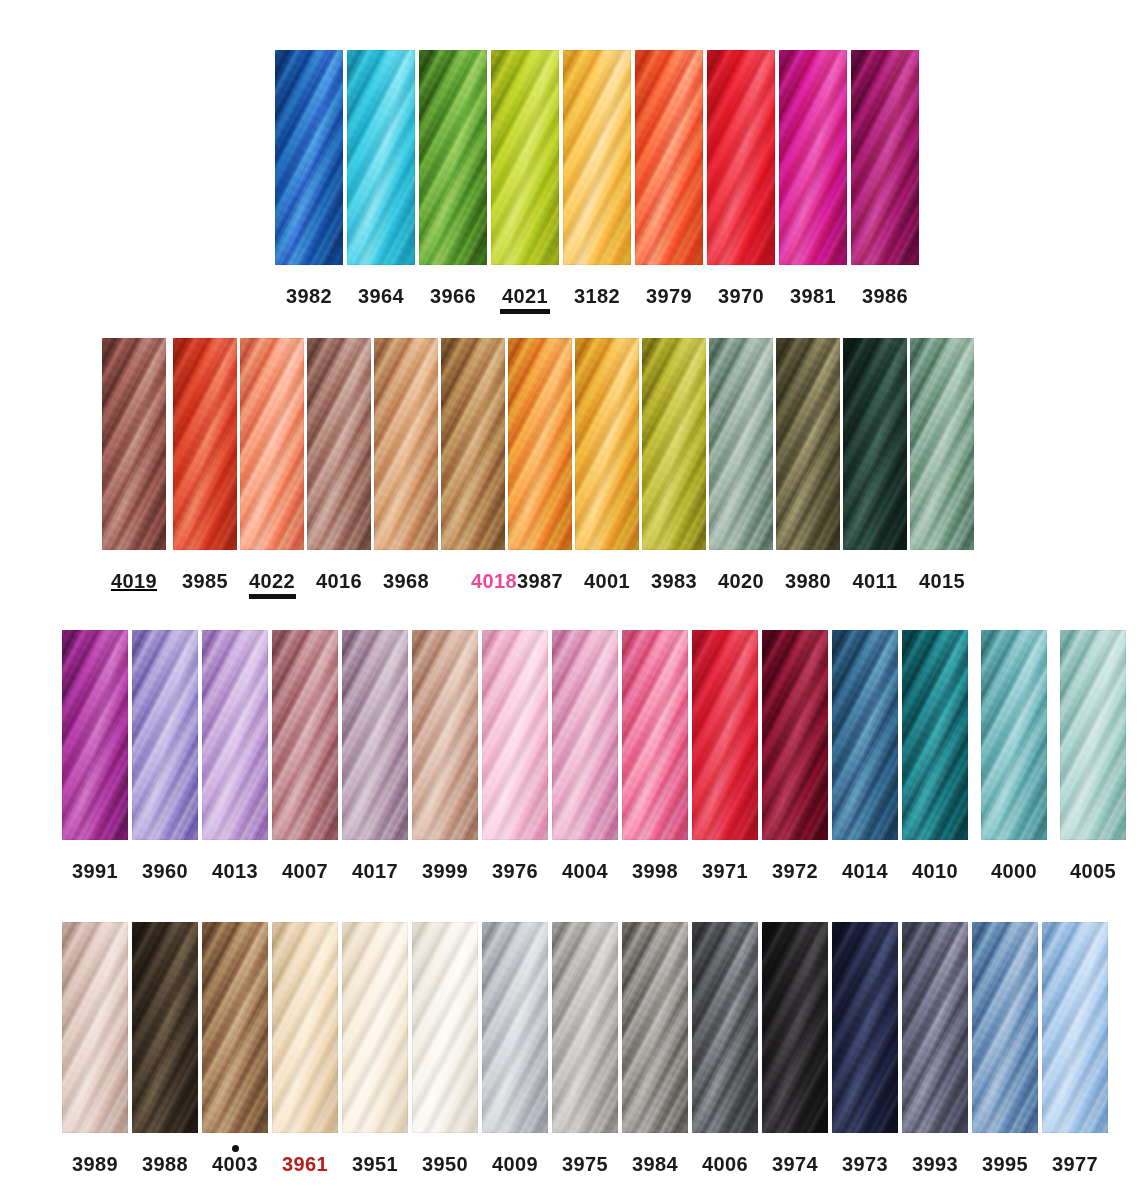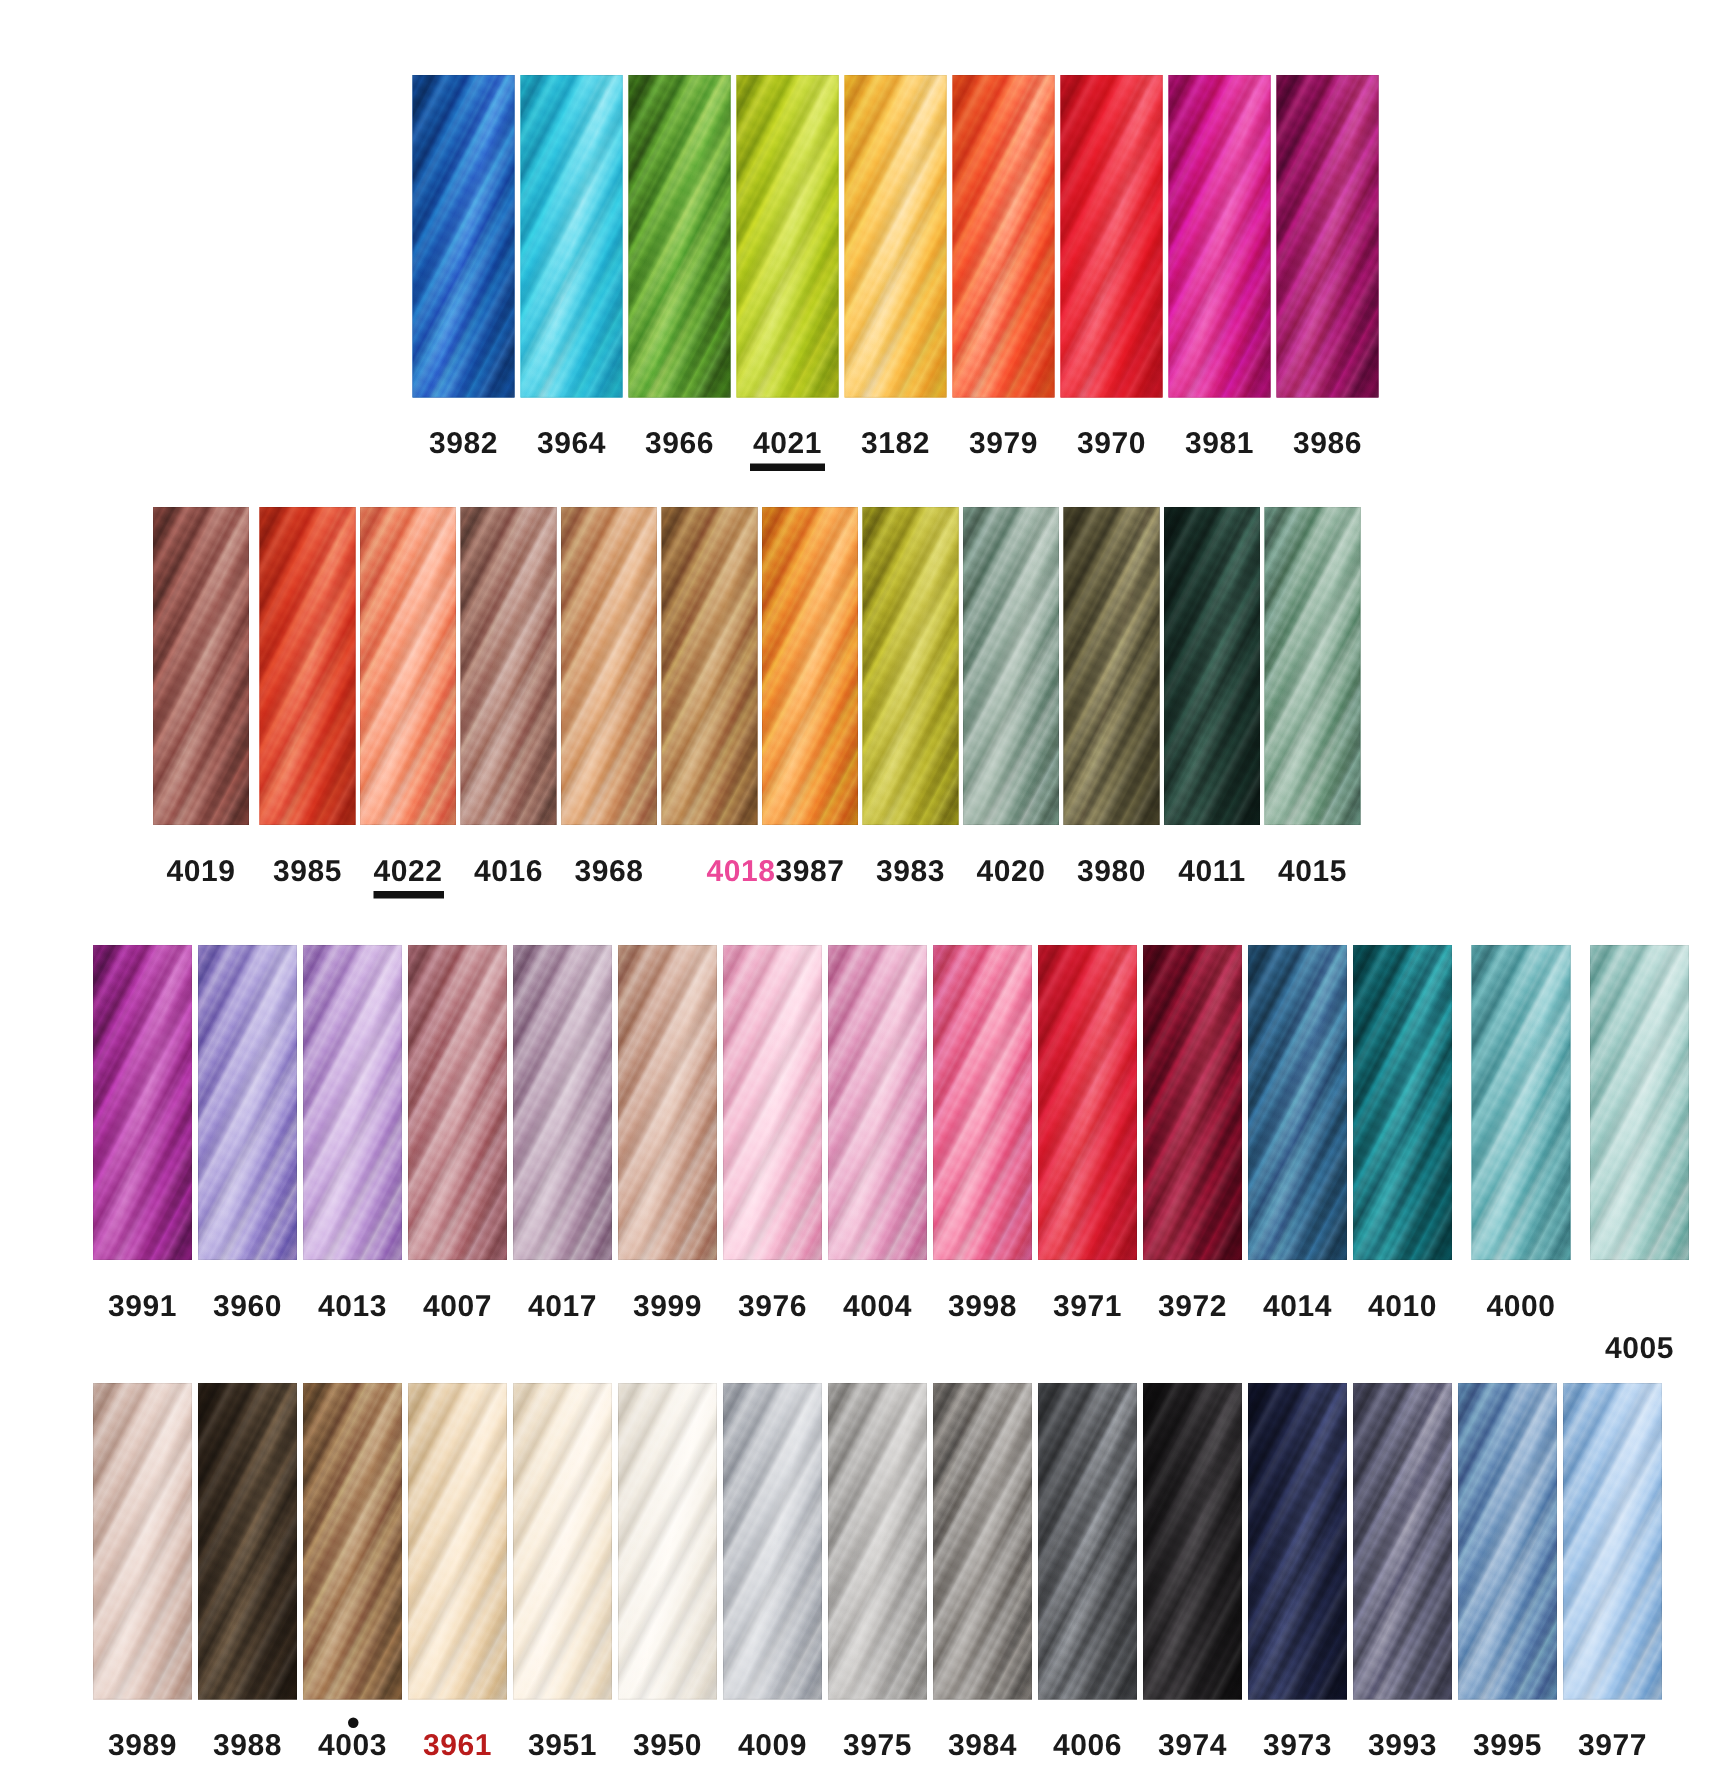--- a/index.html
+++ b/index.html
@@ -213,21 +213,21 @@
           <div class="yarn-tex2"></div>
         </div>
         <div class="label-wrap" style="margin-top: 12px;">
           <div class="marker-dot hidden" style="background: rgb(17, 17, 17);"></div>
           <div class="swatch-label" style="color: rgb(26, 26, 26);">3986</div>
           <div class="underline-bar hidden" style="background: rgb(17, 17, 17); width: 50px;"></div>
         </div>
       </div>
     </div>
     <div class="swatch-row" style="left: 98px; top: 338px; gap: 3px;">
-      <div class="swatch-cell" style="width: 72px;">
+      <div class="swatch-cell" style="width: 72px; text-decoration: underline;">
         <div class="swatch-chip" style="width: 64px; height: 212px; background-color: rgb(150, 86, 79); background-image: linear-gradient(102deg, rgb(106, 53, 47) 0%, rgb(150, 86, 79) 30%, rgb(181, 123, 114) 52%, rgb(150, 86, 79) 72%, rgb(106, 53, 47) 100%);">
           <div class="yarn-tex"></div>
           <div class="yarn-tex2"></div>
         </div>
         <div class="label-wrap" style="margin-top: 12px;">
           <div class="marker-dot hidden" style="background: rgb(17, 17, 17);"></div>
           <div class="swatch-label" style="color: rgb(26, 26, 26);">4019</div>
           <div class="underline-bar hidden" style="background: rgb(17, 17, 17); width: 47px;"></div>
         </div>
       </div>
@@ -291,20 +291,31 @@
           <div class="yarn-tex"></div>
           <div class="yarn-tex2"></div>
         </div>
         <div class="label-wrap" style="margin-top: 12px;">
           <div class="marker-dot hidden" style="background: rgb(17, 17, 17);"></div>
           <div class="swatch-label" style="color: rgb(26, 26, 26);">3987</div>
           <div class="underline-bar hidden" style="background: rgb(17, 17, 17); width: 47px;"></div>
         </div>
       </div>
       <div class="swatch-cell" style="width: 64px;">
+        <div class="swatch-chip" style="width: 64px; height: 212px; background-color: rgb(240, 173, 50); background-image: linear-gradient(102deg, rgb(200, 135, 26) 0%, rgb(240, 173, 50) 30%, rgb(255, 212, 122) 52%, rgb(240, 173, 50) 72%, rgb(200, 135, 26) 100%);">
+          <div class="yarn-tex"></div>
+          <div class="yarn-tex2"></div>
+        </div>
+        <div class="label-wrap" style="margin-top: 12px;">
+          <div class="marker-dot hidden" style="background: rgb(17, 17, 17);"></div>
+          <div class="swatch-label" style="color: rgb(26, 26, 26);">4001</div>
+          <div class="underline-bar hidden" style="background: rgb(17, 17, 17); width: 47px;"></div>
+        </div>
+      </div>
+      <div class="swatch-cell" style="width: 64px;">
         <div class="swatch-chip" style="width: 64px; height: 212px; background-color: rgb(182, 176, 42); background-image: linear-gradient(102deg, rgb(130, 125, 22) 0%, rgb(182, 176, 42) 30%, rgb(214, 208, 92) 52%, rgb(182, 176, 42) 72%, rgb(130, 125, 22) 100%);">
           <div class="yarn-tex"></div>
           <div class="yarn-tex2"></div>
         </div>
         <div class="label-wrap" style="margin-top: 12px;">
           <div class="marker-dot hidden" style="background: rgb(17, 17, 17);"></div>
           <div class="swatch-label" style="color: rgb(26, 26, 26);">3983</div>
           <div class="underline-bar hidden" style="background: rgb(17, 17, 17); width: 47px;"></div>
         </div>
       </div>
@@ -501,21 +512,21 @@
         <div class="swatch-chip" style="width: 66px; height: 210px; background-color: rgb(108, 179, 184); background-image: linear-gradient(102deg, rgb(68, 138, 144) 0%, rgb(108, 179, 184) 30%, rgb(154, 210, 214) 52%, rgb(108, 179, 184) 72%, rgb(68, 138, 144) 100%);">
           <div class="yarn-tex"></div>
           <div class="yarn-tex2"></div>
         </div>
         <div class="label-wrap" style="margin-top: 12px;">
           <div class="marker-dot hidden" style="background: rgb(17, 17, 17);"></div>
           <div class="swatch-label" style="color: rgb(26, 26, 26);">4000</div>
           <div class="underline-bar hidden" style="background: rgb(17, 17, 17); width: 49px;"></div>
         </div>
       </div>
-      <div class="swatch-cell" style="width: 66px; gap: 28px;">
+      <div class="swatch-cell" style="width: 66px;">
         <div class="swatch-chip" style="width: 66px; height: 210px; background-color: rgb(169, 210, 205); background-image: linear-gradient(102deg, rgb(124, 176, 170) 0%, rgb(169, 210, 205) 30%, rgb(203, 229, 226) 52%, rgb(169, 210, 205) 72%, rgb(124, 176, 170) 100%);">
           <div class="yarn-tex"></div>
           <div class="yarn-tex2"></div>
         </div>
         <div class="label-wrap" style="margin-top: 12px;">
           <div class="marker-dot hidden" style="background: rgb(17, 17, 17);"></div>
           <div class="swatch-label" style="color: rgb(26, 26, 26);">4005</div>
           <div class="underline-bar hidden" style="background: rgb(17, 17, 17); width: 49px;"></div>
         </div>
       </div>

